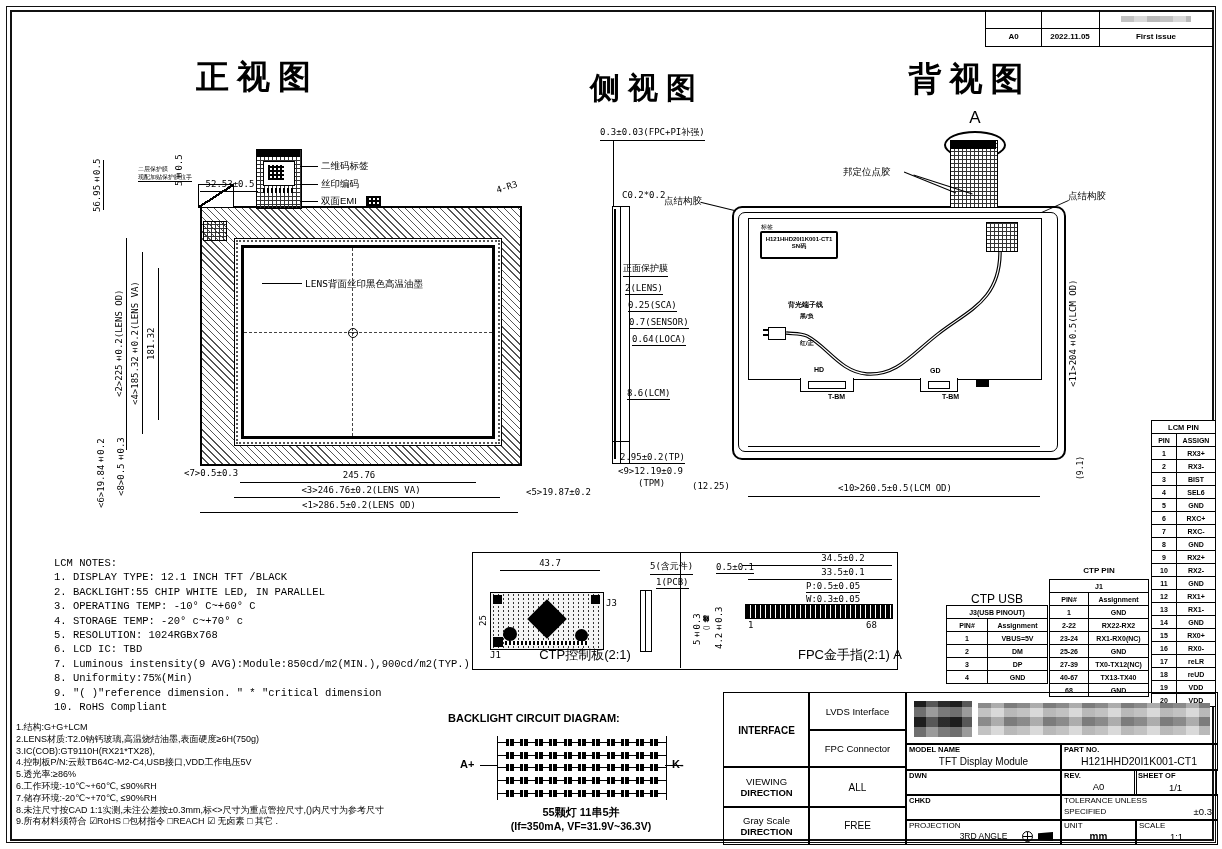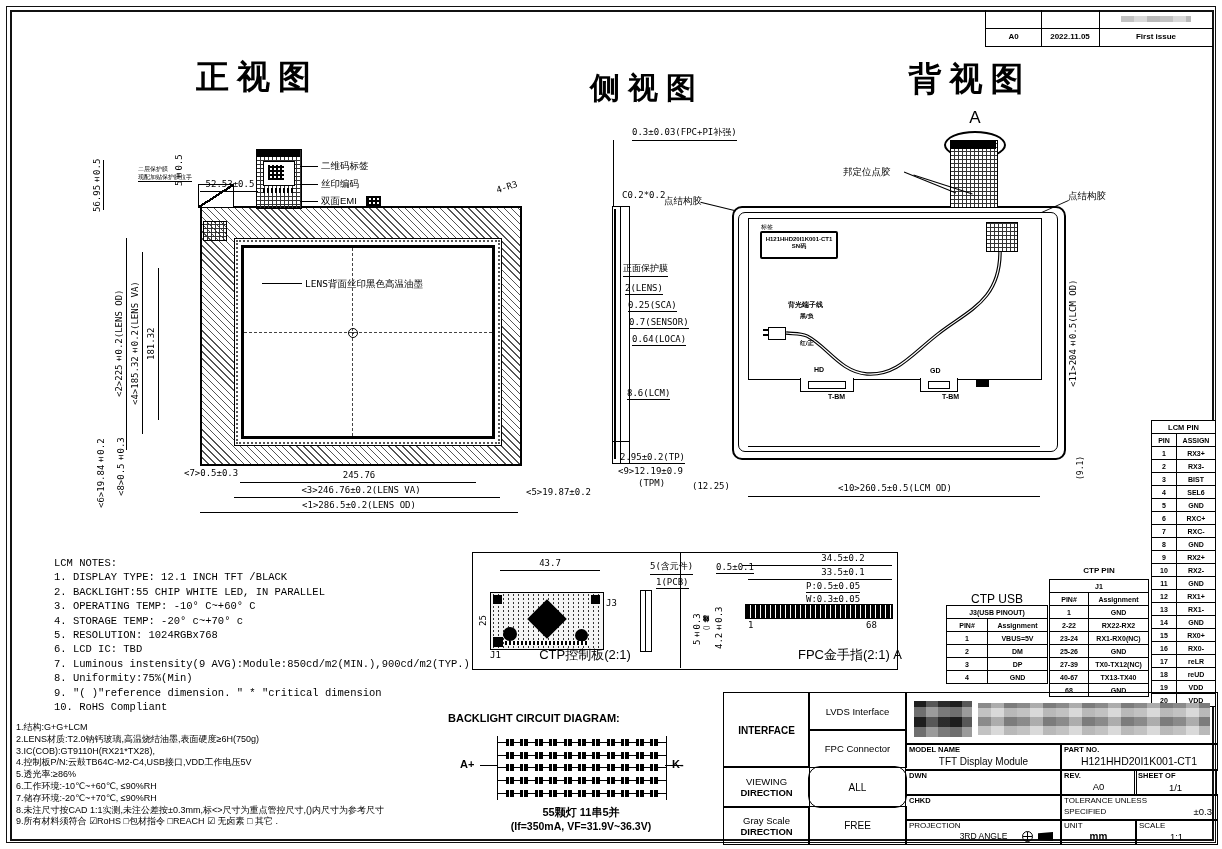--- a/index.html
+++ b/index.html
@@ -129,21 +129,21 @@
   <span class="abs dim" style="left:184px;top:468px;">&lt;7&gt;0.5±0.3</span>
 
   <span class="abs dim" style="left:240px;top:470px;width:238px;text-align:center;">245.76</span>
   <div class="hline" style="left:240px;top:482px;width:236px;"></div>
   <span class="abs dim" style="left:230px;top:485px;width:262px;text-align:center;">&lt;3&gt;246.76±0.2(LENS VA)</span>
   <div class="hline" style="left:234px;top:497px;width:266px;"></div>
   <span class="abs dim" style="left:200px;top:500px;width:318px;text-align:center;">&lt;1&gt;286.5±0.2(LENS OD)</span>
   <div class="hline" style="left:200px;top:512px;width:318px;"></div>
   <span class="abs dim" style="left:526px;top:487px;">&lt;5&gt;19.87±0.2</span>
 
-  <span class="abs dim ulabel" style="left:600px;top:126px;margin-left:32px;">0.3±0.03(FPC+PI补强)</span>
+  <span class="abs dim ulabel" style="left:600px;top:126px;">0.3±0.03(FPC+PI补强)</span>
   <div class="vline" style="left:613px;top:140px;height:66px;"></div>
   <div class="abs" style="left:612px;top:206px;width:16px;height:256px;border:1px solid #000;background:#fff;">
     <div class="abs" style="left:1px;top:2px;width:2px;height:250px;background:#000;"></div>
     <div class="abs" style="left:7px;top:0;width:1px;height:100%;background:#000;"></div>
     <div class="abs" style="left:0;top:234px;width:100%;height:1px;background:#000;"></div>
   </div>
   <span class="abs dim" style="left:622px;top:190px;">C0.2*0.2</span>
   <span class="abs lab" style="left:664px;top:195px;">点结构胶</span>
   <div class="hline" style="left:700px;top:206px;width:36px;transform:rotate(14deg);"></div>
 
@@ -526,21 +526,21 @@
     </table>
   </div>
 
   <div class="tb-cell" style="left:723px;top:692px;width:85px;height:74px;font-weight:bold;">INTERFACE</div>
   <div class="tb-cell" style="left:808px;top:692px;width:97px;height:37px;font-size:9.5px;">LVDS Interface</div>
   <div class="tb-cell" style="left:808px;top:729px;width:97px;height:37px;font-size:9.5px;">FPC Connector</div>
   <div class="tb-cell" style="left:723px;top:766px;width:85px;height:40px;flex-direction:column;font-size:9.5px;">
     <div>VIEWING</div>
     <div style="font-weight:bold;">DIRECTION</div>
   </div>
-  <div class="tb-cell" style="left:808px;top:766px;width:97px;height:40px;border-radius:12px;">ALL</div>
+  <div class="tb-cell" style="left:808px;top:766px;width:97px;height:40px;">ALL</div>
   <div class="tb-cell" style="left:723px;top:806px;width:85px;height:37px;flex-direction:column;font-size:9.5px;">
     <div>Gray Scale</div>
     <div style="font-weight:bold;">DIRECTION</div>
   </div>
   <div class="tb-cell" style="left:808px;top:806px;width:97px;height:37px;">FREE</div>
 
   <div class="tb-cell" style="left:905px;top:692px;width:311px;height:51px;">
     <div class="abs mosaic1" style="left:8px;top:8px;width:58px;height:36px;"></div>
     <div class="abs mosaic2" style="left:72px;top:10px;width:232px;height:32px;"></div>
   </div>

